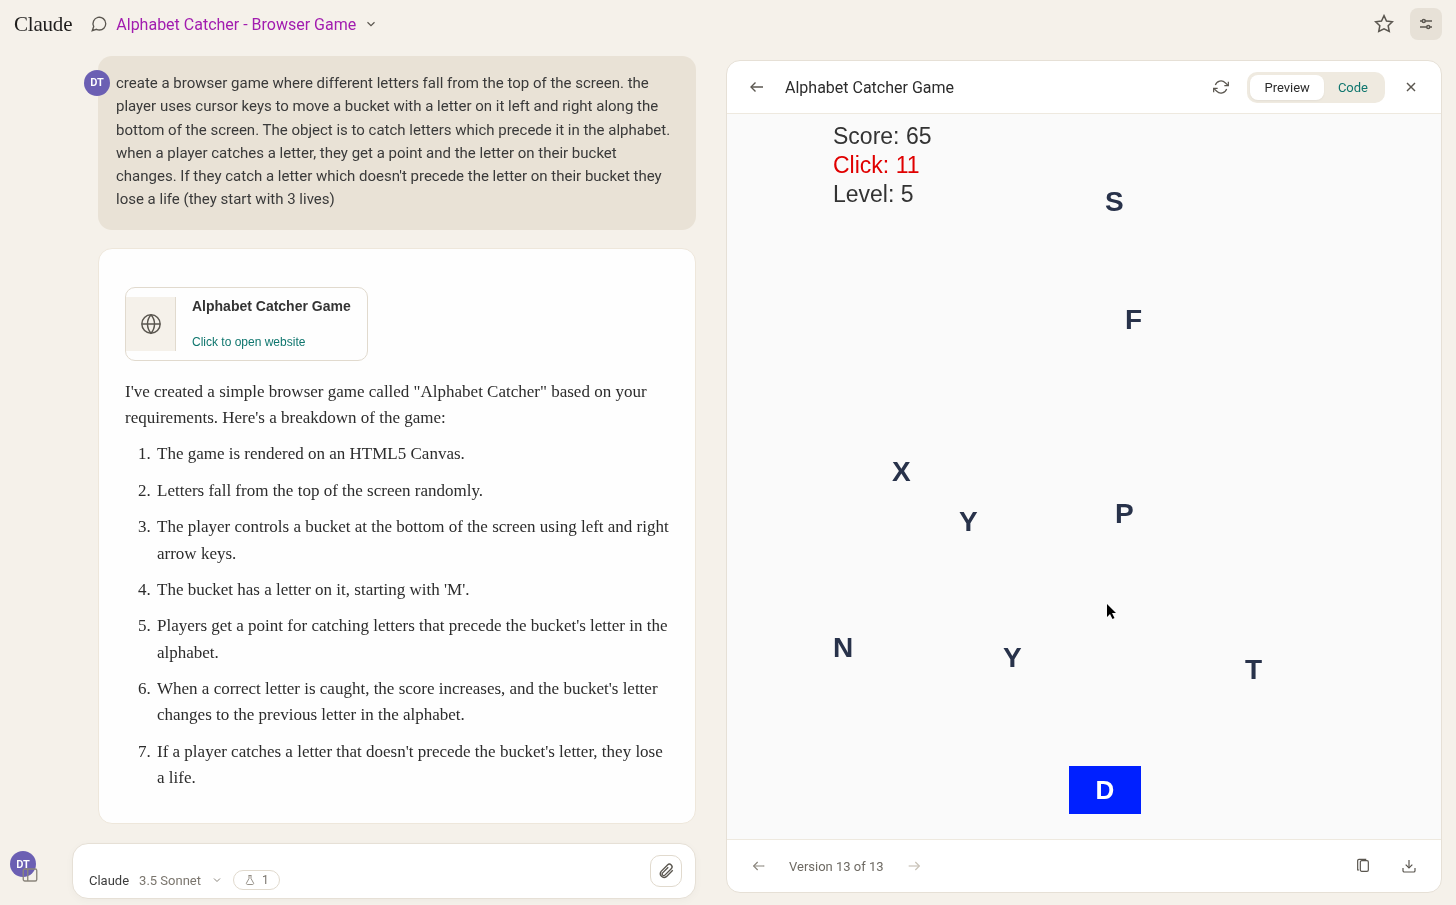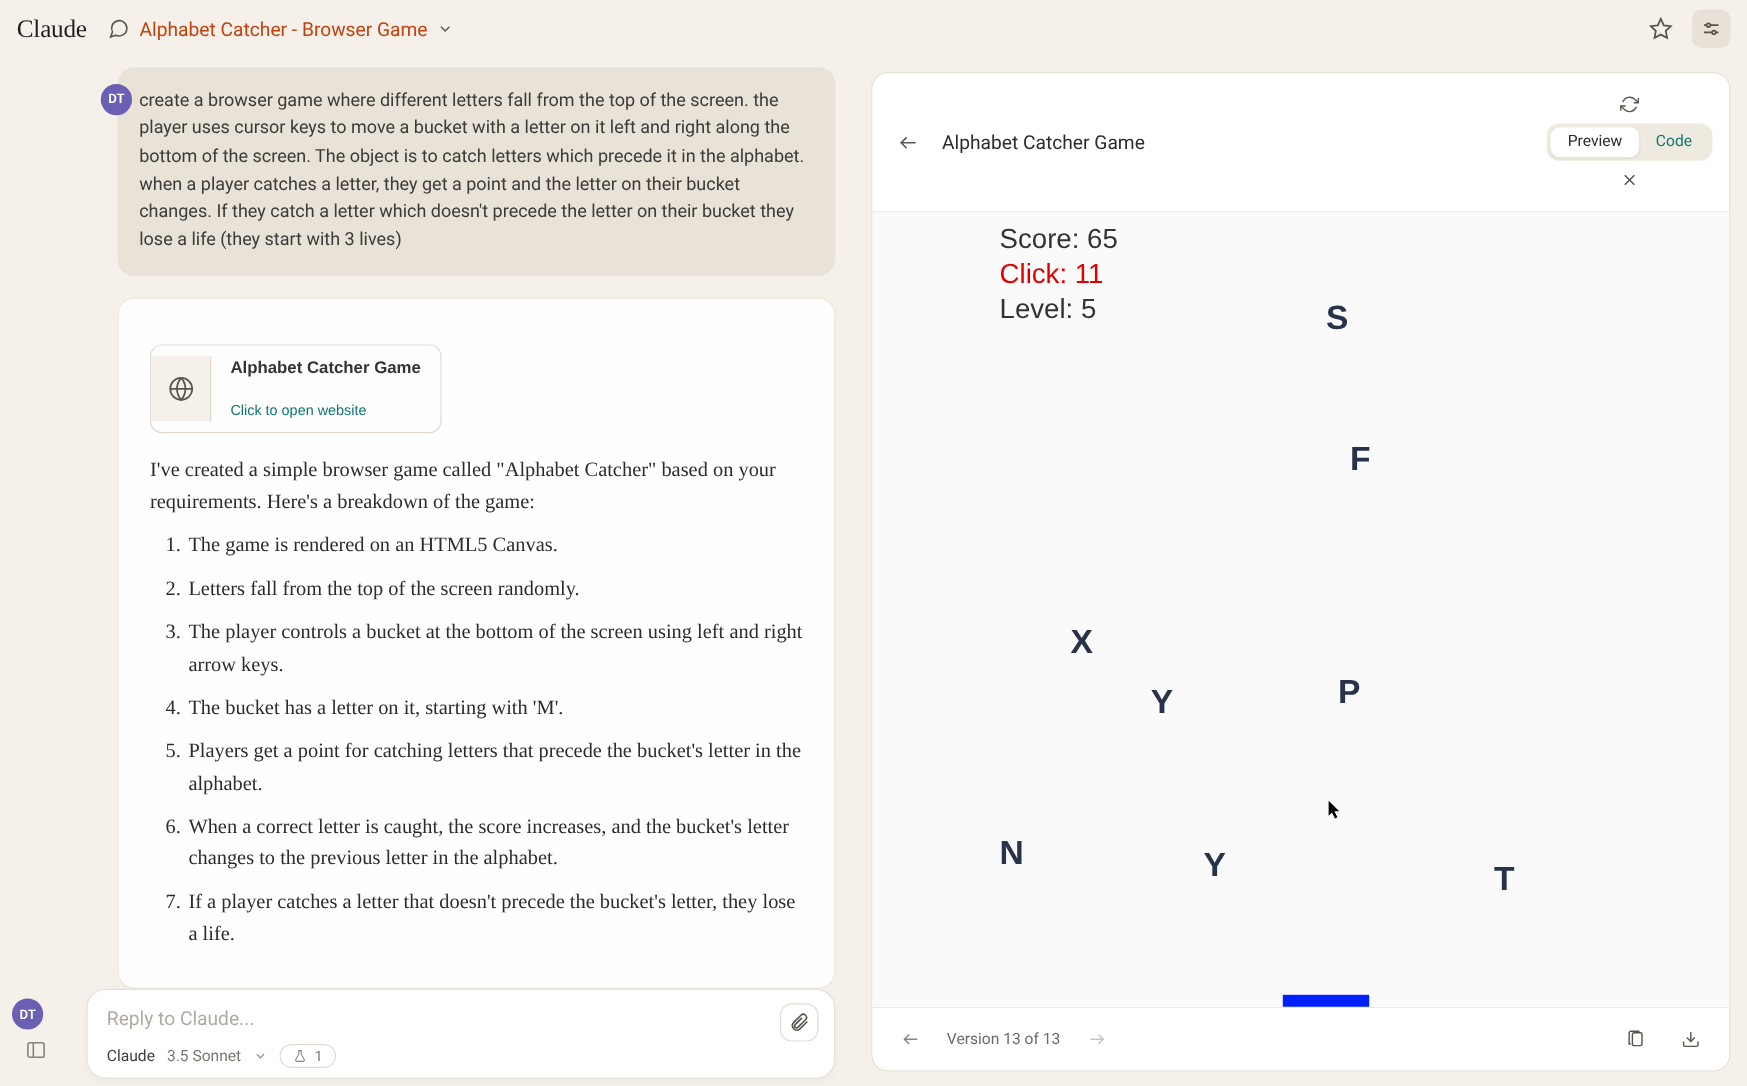--- a/index.html
+++ b/index.html
@@ -28,21 +28,21 @@
   letter-spacing: -0.2px;
 }
 .title-area {
   display: flex;
   align-items: center;
   margin-left: 18px;
   gap: 8px;
   color: #3d3d3d;
 }
 .chat-icon { width: 18px; height: 18px; }
-.doc-title { font-size: 16px; color: #c2410c; text-align: right; }
+.doc-title { font-size: 16px; color: #a21caf; text-align: right; }
 .header-right {
   margin-left: auto;
   display: flex;
   gap: 10px;
   align-items: center;
 }
 .icon-btn {
   width: 32px; height: 32px;
   display: flex; align-items: center; justify-content: center;
   border-radius: 8px;
@@ -197,21 +197,21 @@
   overflow: hidden;
 }
 .rp-header {
   display: flex;
   align-items: center;
   padding: 10px 14px;
   border-bottom: 1px solid #eee9df;
   gap: 12px;
 }
 .rp-title { font-size: 16px; color: #2c2c2c; }
-.rp-right { margin-left: auto; display: flex; align-items: center; gap: 0; flex-direction: column; }
+.rp-right { margin-left: auto; display: flex; align-items: center; gap: 10px; }
 .seg {
   background: #efeae0;
   border-radius: 10px;
   padding: 3px;
   display: flex;
   font-size: 13px;
 }
 .seg-btn { padding: 5px 14px; border-radius: 8px; color: #0f766e;}
 .seg-btn.active { background: #fff; color: #2c2c2c; box-shadow: 0 1px 2px rgba(0,0,0,0.05); }
 
@@ -333,21 +333,20 @@
           <li>Players get a point for catching letters that precede the bucket's letter in the alphabet.</li>
           <li>When a correct letter is caught, the score increases, and the bucket's letter changes to the previous letter in the alphabet.</li>
           <li>If a player catches a letter that doesn't precede the bucket's letter, they lose a life.</li>
         </ol>
       </div>
     </div>
 
     <div class="composer-wrap">
       <div class="avatar-small">DT</div>
       <div class="composer">
-        <div class="composer-input">Reply to Claude...</div>
         <div class="attach-btn">
           <svg width="18" height="18" viewBox="0 0 24 24" fill="none" stroke="#5a564f" stroke-width="1.8">
               <path d="M21 11l-8.5 8.5a5 5 0 0 1-7-7L14 4a3.5 3.5 0 0 1 5 5l-8.5 8.5a2 2 0 0 1-3-3L15 7"></path>
             </svg>
         </div>
         <div class="composer-bottom">
           <span class="model-name">Claude</span>
           <span>3.5 Sonnet</span>
           <svg width="12" height="12" viewBox="0 0 24 24" fill="none" stroke="#8a857c" stroke-width="2">
               <polyline points="6 9 12 15 18 9"></polyline>

